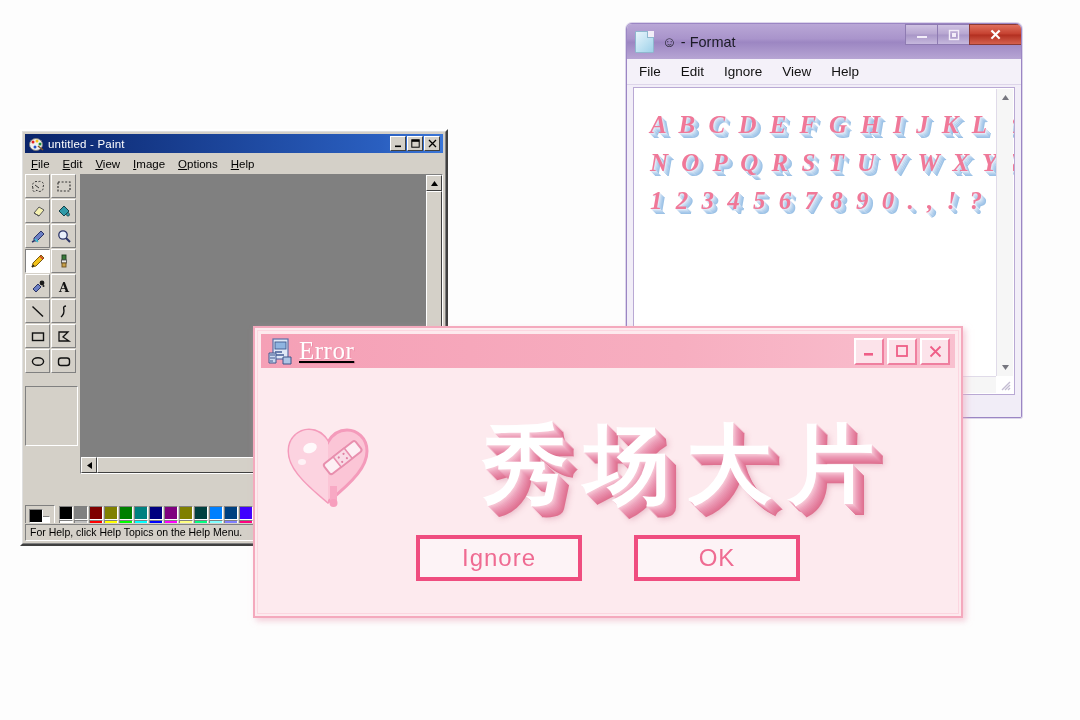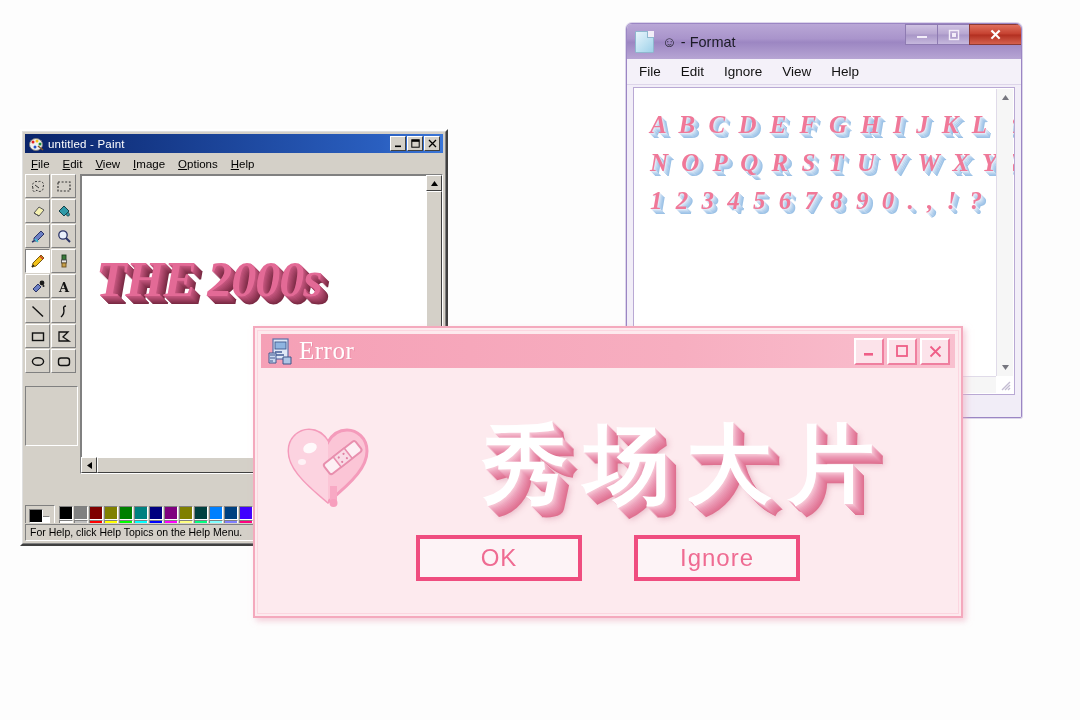--- a/index.html
+++ b/index.html
@@ -244,21 +244,21 @@
     box-sizing:border-box;
     box-shadow:3px 3px 6px rgba(236,170,189,.55);
   }
   .err-inner{
     position:absolute;left:2px;top:2px;right:2px;bottom:2px;
     border:1px solid #fcd6e0;box-sizing:border-box;
   }
   .err-titlebar{
     position:absolute;left:6px;top:6px;right:6px;height:34px;
     background:linear-gradient(90deg,#f5a0b6 0%, #f7aec0 60%, #f9c0cf 100%);
-    display:flex;align-items:center;padding:12px 3px;box-sizing:border-box;
+    display:flex;align-items:center;padding:12px 3px;box-sizing:border-box;text-decoration:underline;
   }
   .err-title-icon{width:26px;height:28px;margin:0 6px 0 3px;flex:0 0 auto;}
   .err-title-text{
     font-family:"Liberation Serif",serif;
     font-size:25px;color:#ffffff;font-weight:normal;letter-spacing:.5px;
     text-shadow:1px 1px 0 rgba(231,130,158,.6);
   }
   .err-btns{margin-left:auto;display:flex;gap:3px;padding-right:2px;}
   .ebtn{
     width:30px;height:27px;box-sizing:border-box;background:#fce3ea;
@@ -436,23 +436,20 @@
         <span class="tool-cell">
           <svg width="16" height="15" viewBox="0 0 16 15">
               <rect x="2.5" y="4" width="11" height="7.5" rx="2.5" fill="none" stroke="#111" stroke-width="1.4"></rect>
             </svg>
         </span>
       </div>
 
       <div class="tool-options"></div>
 
       <div class="canvas-area">
-        <div class="canvas-white">
-          <div class="canvas-art">THE 2000s</div>
-        </div>
 
         <div class="vscroll">
           <div class="sb-arrow">
             <svg width="7" height="5" viewBox="0 0 7 5">
                 <path d="M3.5 0 L7 5 L0 5 Z" fill="#000"></path>
               </svg>
           </div>
           <div class="sb-track" style="left:0;top:16px;right:0;bottom:16px;"></div>
           <div class="sb-thumb" style="left:0;top:16px;width:16px;height:148px;"></div>
           <div class="sb-arrow" style="position:absolute;bottom:0;left:0;">
@@ -640,19 +637,19 @@
             <circle cx="63" cy="38.5" r="1.1" fill="#e07fa2"></circle>
           </g>
           <path d="M47 64 L54 64 L54 80 C54 84 47 84 47 80 Z" fill="#f8a9c4"></path>
           <circle cx="50.5" cy="81" r="4" fill="#f79ebd"></circle>
         </svg>
       </span>
 
       <div class="err-headline">秀场大片</div>
 
       <div class="err-actions">
+        <span class="err-button">Ignore</span>
         <span class="err-button">OK</span>
-        <span class="err-button">Ignore</span>
       </div>
     </div>
   </div>
 
 </div>
 
 </body></html>

